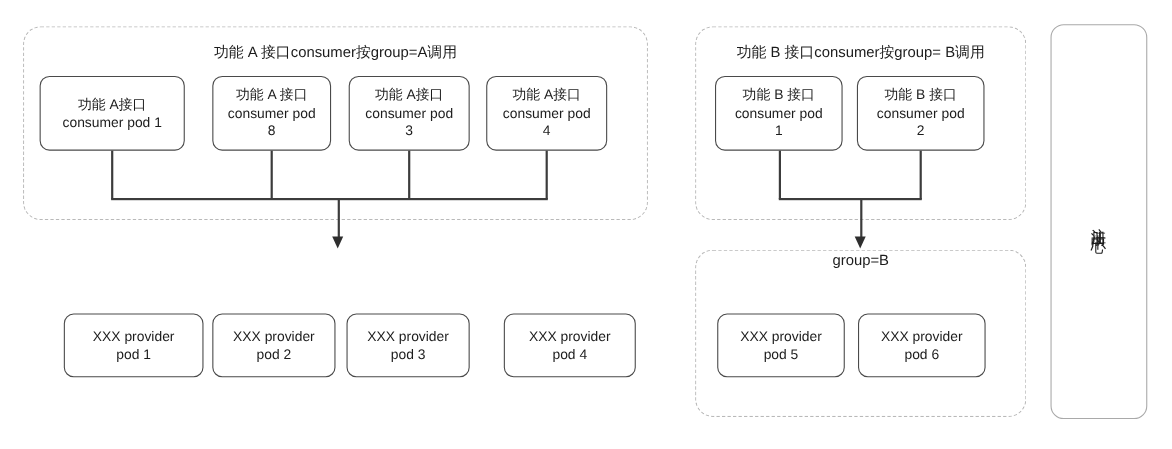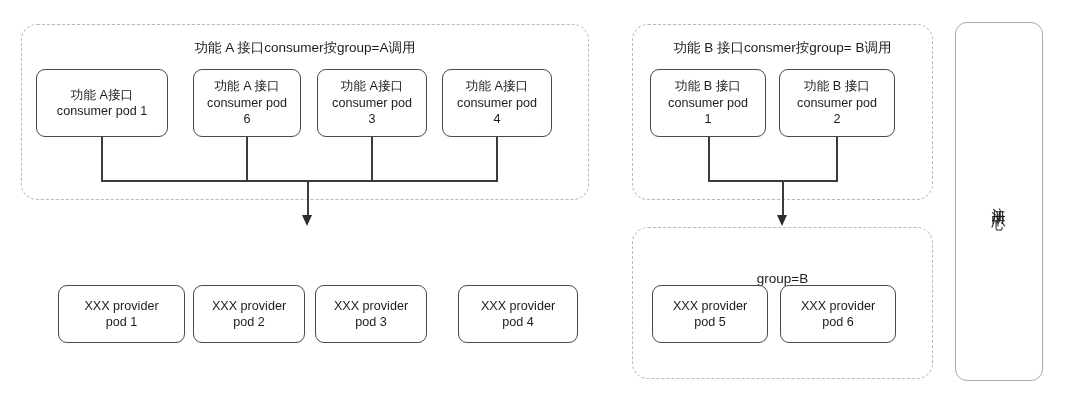--- a/index.html
+++ b/index.html
@@ -100,38 +100,38 @@
 <div id="canvas">
 
   <div class="zone" style="left:21px; top:24px; width:568px; height:176px;">
     <div class="zone-title" style="top:14px;">功能 A 接口consumer按group=A调用</div>
   </div>
 
   <div class="pod" style="left:36px; top:69px; width:132px; height:68px;">功能 A接口
 consumer pod 1</div>
   <div class="pod" style="left:193px; top:69px; width:108px; height:68px;">功能 A 接口
 consumer pod
-6</div>
+8</div>
   <div class="pod" style="left:317px; top:69px; width:110px; height:68px;">功能 A接口
 consumer pod
 3</div>
   <div class="pod" style="left:442px; top:69px; width:110px; height:68px;">功能 A接口
 consumer pod
 4</div>
 
   <div class="line-v" style="left:101px; top:137px; height:44px;"></div>
   <div class="line-v" style="left:246px; top:137px; height:44px;"></div>
   <div class="line-v" style="left:371px; top:137px; height:44px;"></div>
   <div class="line-v" style="left:496px; top:137px; height:44px;"></div>
   <div class="line-h" style="left:101px; top:180px; width:397px;"></div>
   <div class="line-v" style="left:307px; top:180px; height:38px;"></div>
   <div class="arrow-head" style="left:302.3px; top:215px;"></div>
 
   <div class="zone" style="left:632px; top:24px; width:301px; height:176px;">
-    <div class="zone-title" style="top:14px;">功能 B 接口consmer按group= B调用</div>
+    <div class="zone-title" style="top:14px;">功能 B 接口consumer按group= B调用</div>
   </div>
 
   <div class="pod" style="left:650px; top:69px; width:116px; height:68px;">功能 B 接口
 consumer pod
 1</div>
   <div class="pod" style="left:779px; top:69px; width:116px; height:68px;">功能 B 接口
 consumer pod
 2</div>
 
   <div class="line-v" style="left:708px; top:137px; height:44px;"></div>
@@ -144,21 +144,21 @@
   <div class="pod" style="left:58px; top:285px; width:127px; height:58px;">XXX provider
 pod 1</div>
   <div class="pod" style="left:193px; top:285px; width:112px; height:58px;">XXX provider
 pod 2</div>
   <div class="pod" style="left:315px; top:285px; width:112px; height:58px;">XXX provider
 pod 3</div>
   <div class="pod" style="left:458px; top:285px; width:120px; height:58px;">XXX provider
 pod 4</div>
 
   <div class="zone" style="left:632px; top:227px; width:301px; height:152px;">
-    <div class="zone-title" style="top:0;margin-top:42px;">group=B</div>
+    <div class="zone-title" style="top:0;">group=B</div>
   </div>
 
   <div class="pod" style="left:652px; top:285px; width:116px; height:58px;">XXX provider
 pod 5</div>
   <div class="pod" style="left:780px; top:285px; width:116px; height:58px;">XXX provider
 pod 6</div>
 
   <div class="registry" style="left:955px; top:22px; width:88px; height:359px;">
     <span class="registry-label">注册中心</span>
   </div>

